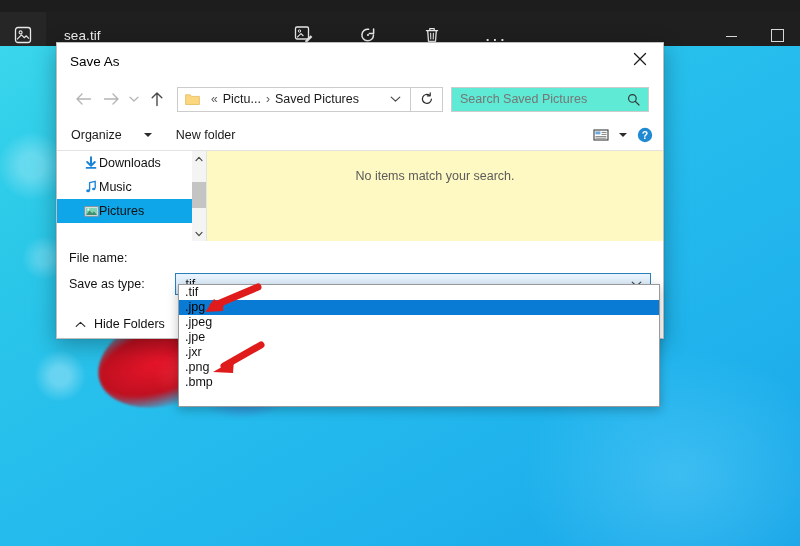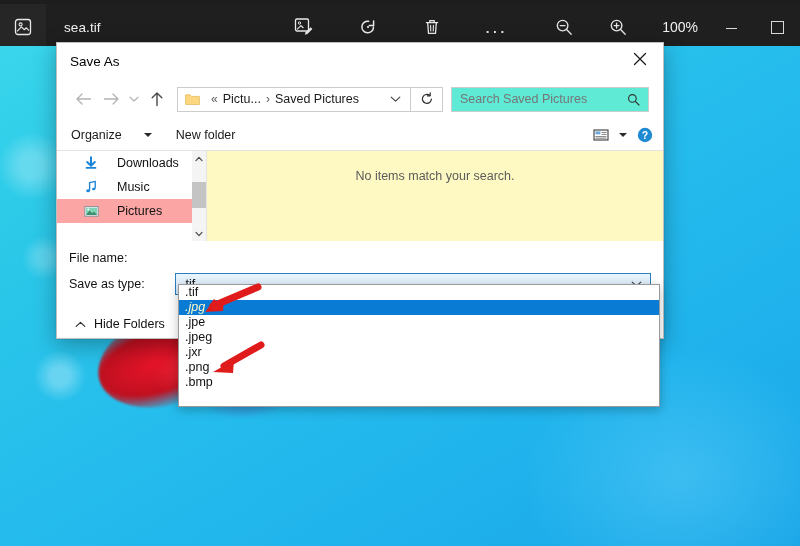--- a/index.html
+++ b/index.html
@@ -10,21 +10,21 @@
   }
   #screen {
     position: relative;
     width: 800px; height: 546px;
     background: #1d1d1d;
     overflow: hidden;
   }
 
   
   #app-titlebar {
-    position: absolute; left: 0; top: 4px;
+    position: absolute; left: 0; top: 12px;
     width: 800px; height: 46px;
     background: #1f1f1f;
     display: flex; align-items: center;
   }
   .app-icon-box {
     width: 46px; height: 46px;
     display: flex; align-items: center; justify-content: center;
     background: #262626;
   }
   .app-icon-box svg { display: block; }
@@ -233,24 +233,24 @@
     border-right: 1px solid #e3e3e3;
     position: relative;
     box-sizing: border-box;
     background: #fff;
   }
   .navitem {
     height: 24px;
     display: flex; align-items: center;
     padding-left: 26px;
     font-size: 12.5px; color: #111;
-    gap: 18px;
-    box-sizing: border-box;
-  }
-  .navitem.selected { background: #fca5a5; }
+    gap: 0;
+    box-sizing: border-box;
+  }
+  .navitem.selected { background: #0ea5e9; }
   .navicon { width: 16px; display: flex; align-items: center; justify-content: center; }
 
   
   #nav-scroll {
     position: absolute; right: 0; top: 0;
     width: 14px; height: 100%;
     background: #f4f4f4;
     display: flex; flex-direction: column; align-items: center;
   }
   .sb-arrow {
@@ -335,22 +335,21 @@
     height: 15px;
     line-height: 15px;
     font-size: 12.5px;
     color: #111;
     padding-left: 6px;
     box-sizing: border-box;
     white-space: nowrap;
   }
   .dd-item.selected {
     background: #0a7bd4;
-    color: #fef9c3;
-    font-style: italic;
+    color: #000000;
   }
 
   
   #annot {
     position: absolute; left: 0; top: 0;
     width: 800px; height: 546px;
     z-index: 60;
     pointer-events: none;
   }
 </style>
@@ -398,37 +397,20 @@
           <path d="M9.6 9.2 L9.8 15 M12.4 9.2 L12.2 15" stroke="#eaeaea" stroke-width="1.1" stroke-linecap="round"></path>
         </svg>
       </div>
 
       <div class="tool">
         <span class="dots">...</span>
       </div>
     </div>
 
     <div id="right-tools">
-      <div id="zoom-group">
-        <div class="tool">
-          <svg width="20" height="20" viewBox="0 0 20 20">
-            <circle cx="8.6" cy="8.6" r="5.3" fill="none" stroke="#e6e6e6" stroke-width="1.35"></circle>
-            <path d="M12.6 12.6 L17.2 17.2" stroke="#e6e6e6" stroke-width="1.35" stroke-linecap="round"></path>
-            <path d="M6.2 8.6 L11 8.6" stroke="#e6e6e6" stroke-width="1.35" stroke-linecap="round"></path>
-          </svg>
-        </div>
-        <div class="tool">
-          <svg width="20" height="20" viewBox="0 0 20 20">
-            <circle cx="8.6" cy="8.6" r="5.3" fill="none" stroke="#e6e6e6" stroke-width="1.35"></circle>
-            <path d="M12.6 12.6 L17.2 17.2" stroke="#e6e6e6" stroke-width="1.35" stroke-linecap="round"></path>
-            <path d="M6.2 8.6 L11 8.6 M8.6 6.2 L8.6 11" stroke="#e6e6e6" stroke-width="1.35" stroke-linecap="round"></path>
-          </svg>
-        </div>
-        <div id="zoom-level">100%</div>
-      </div>
 
       <div id="wincontrols">
         <div class="wc">
             <div class="wc-min"></div>
           </div>
         <div class="wc">
             <div class="wc-max"></div>
           </div>
       </div>
     </div>
@@ -620,22 +602,22 @@
           </svg>
         </span>
         <span>Hide Folders</span>
       </div>
     </div>
   </div>
 
   <div id="dropdown">
     <div class="dd-item">.tif</div>
     <div class="dd-item selected">.jpg</div>
+    <div class="dd-item">.jpeg</div>
     <div class="dd-item">.jpe</div>
-    <div class="dd-item">.jpeg</div>
     <div class="dd-item">.jxr</div>
     <div class="dd-item">.png</div>
     <div class="dd-item">.bmp</div>
   </div>
 
   <svg id="annot" viewBox="0 0 800 546">
     <g>
       <path d="M259 288 L215 305 L222 309 L206 311 L214 299 L219 303 L257 285 Z" fill="#e01b1b"></path>
       <path d="M258 287 L213 306" stroke="#e01b1b" stroke-width="7" stroke-linecap="round"></path>
       <path d="M205 312 L224 299 L223 311 Z" fill="#e01b1b"></path>

